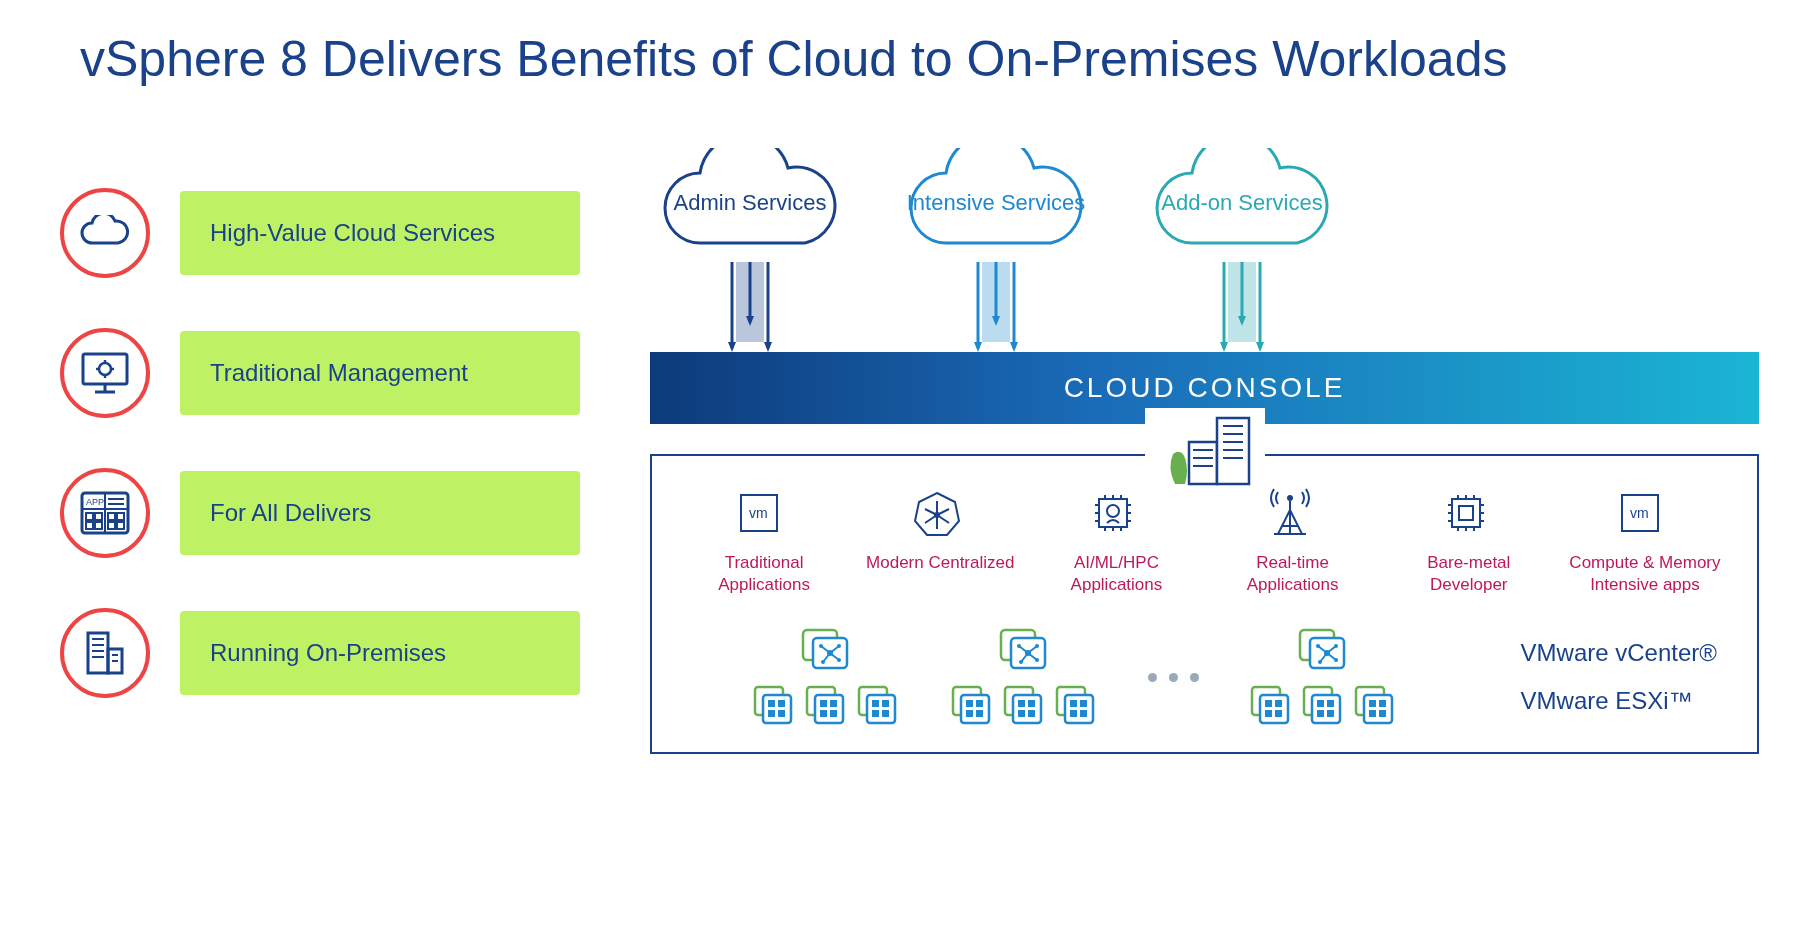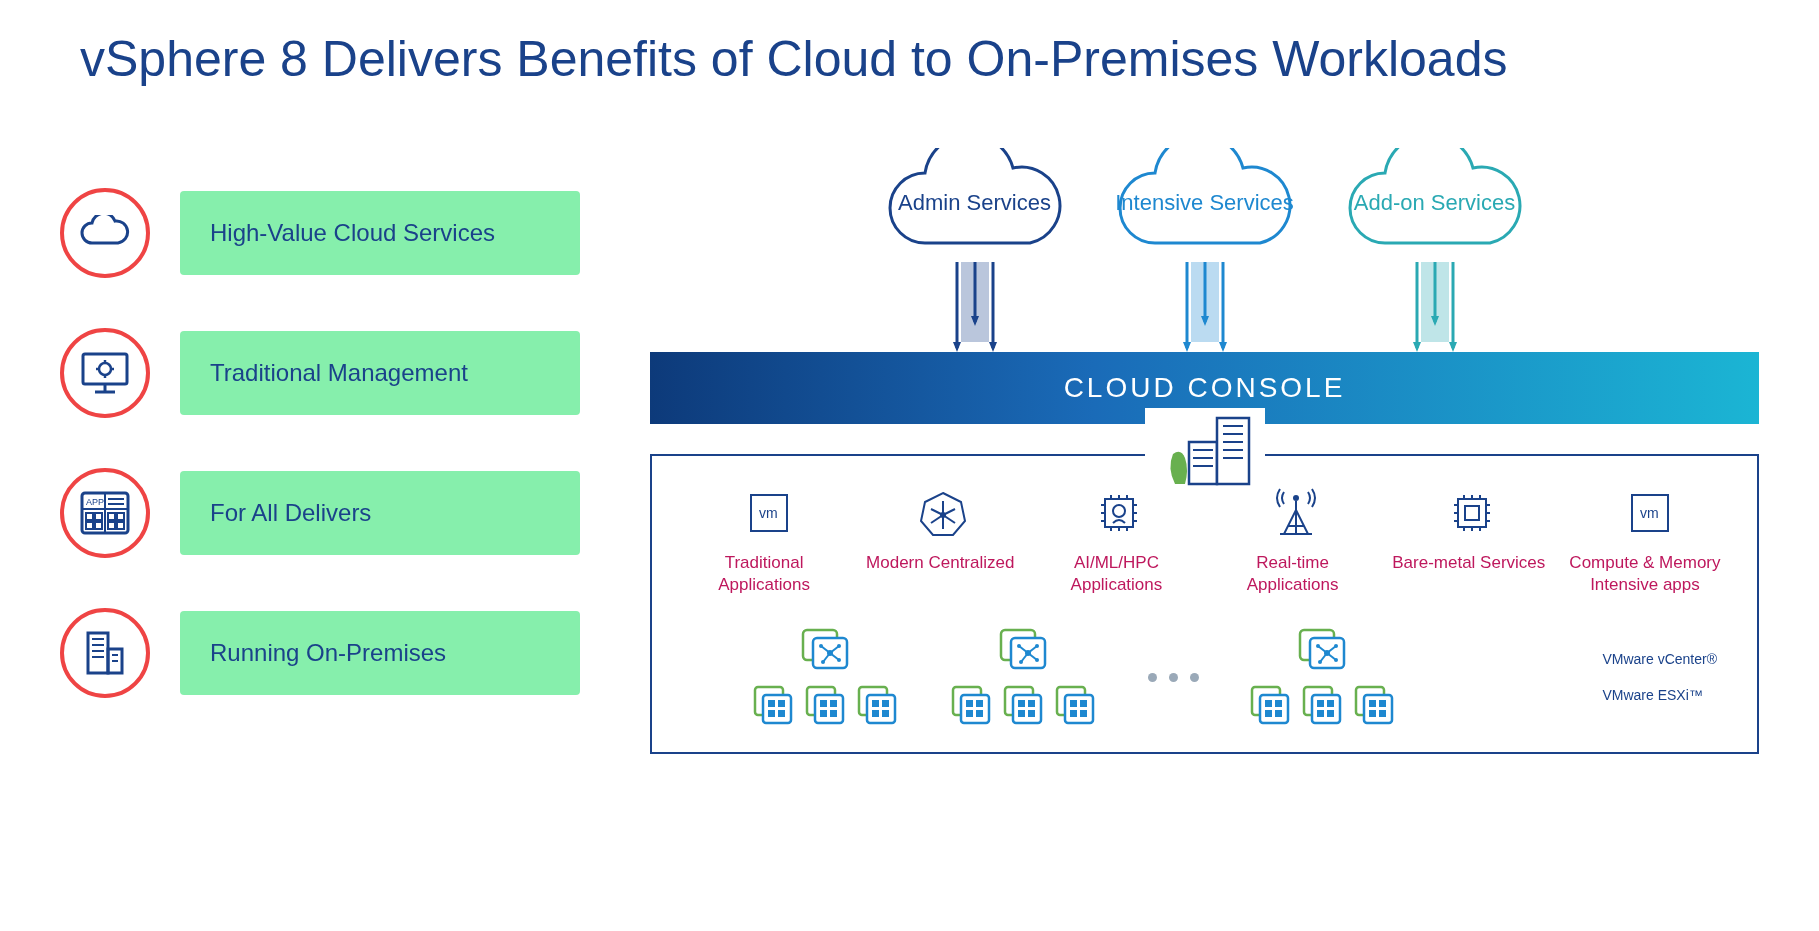--- a/index.html
+++ b/index.html
@@ -40,34 +40,33 @@
     border: 4px solid #ef4444;
     border-radius: 50%;
     display: flex;
     align-items: center;
     justify-content: center;
     flex-shrink: 0;
     background: #fff;
   }
   .benefit-label {
     flex: 1;
-    background: #86efac;
+    background: #bef264;
     padding: 28px 30px;
     font-size: 24px;
     color: #1a428a;
     border-radius: 4px;
   }
   .right-col {
     flex: 1;
     position: relative;
   }
   .clouds-row {
     display: flex;
-    gap: 30px;
-    justify-content: center;
+    gap: 46px;
     margin-bottom: -10px;
     position: relative;
   }
   .cloud-group {
     display: flex;
     flex-direction: column;
     align-items: center;
     position: relative;
   }
   .cloud {
@@ -133,21 +132,21 @@
     flex-direction: column;
     align-items: center;
     text-align: center;
     gap: 12px;
   }
   .workload-icon {
     width: 54px;
     height: 54px;
     display: flex;
     align-items: center;
-    justify-content: flex-end;
+    justify-content: flex-start;
   }
   .workload-label {
     font-size: 17px;
     color: #be185d;
     line-height: 1.3;
   }
   .infra-bottom {
     display: flex;
     align-items: center;
     gap: 50px;
@@ -170,21 +169,21 @@
   .dots span {
     width: 9px;
     height: 9px;
     border-radius: 50%;
     background: #9aa9b8;
   }
   .prod-labels {
     display: flex;
     flex-direction: column;
     gap: 20px;
-    font-size: 14px;
+    font-size: 24px;
     color: #1a428a;
     margin-left: auto;
     padding-right: 10px;
   }
 </style>
 </head>
 <body>
 
 <h1 class="title">vSphere 8 Delivers Benefits of Cloud to On-Premises Workloads</h1>
 
@@ -420,21 +419,21 @@
                   <line x1="32" y1="38" x2="32" y2="42"></line>
                   <line x1="6" y1="16" x2="10" y2="16"></line>
                   <line x1="6" y1="24" x2="10" y2="24"></line>
                   <line x1="6" y1="32" x2="10" y2="32"></line>
                   <line x1="38" y1="16" x2="42" y2="16"></line>
                   <line x1="38" y1="24" x2="42" y2="24"></line>
                   <line x1="38" y1="32" x2="42" y2="32"></line>
                 </g>
               </svg>
           </div>
-          <div class="workload-label">Bare-metal Services</div>
+          <div class="workload-label">Bare-metal Developer</div>
         </div>
         <div class="workload">
           <div class="workload-icon">
             <svg width="44" height="44">
                 <rect x="4" y="4" width="36" height="36" fill="none" stroke="#1a428a" stroke-width="2"></rect>
                 <text x="12" y="27" font-size="14" fill="#1a428a">vm</text>
               </svg>
           </div>
           <div class="workload-label">Compute &amp; Memory Intensive apps</div>
         </div>

